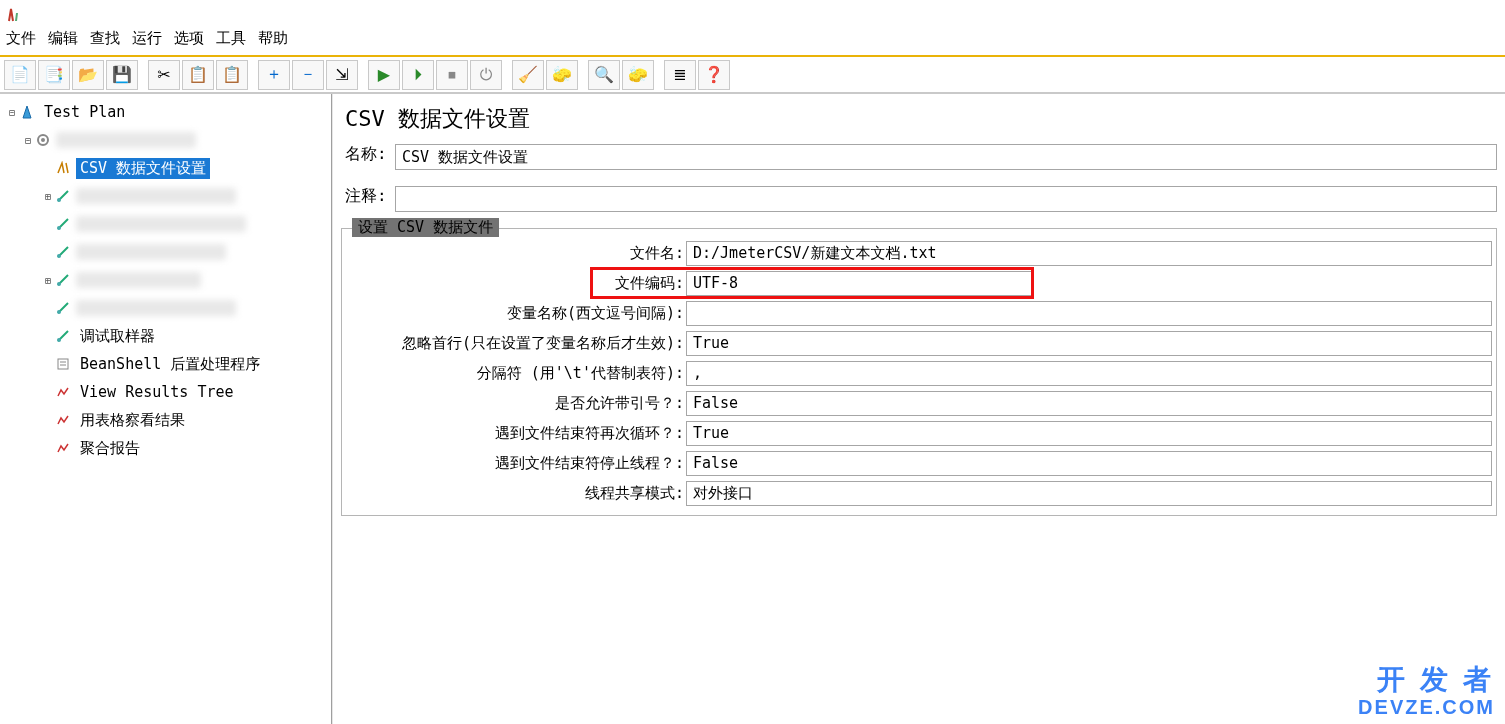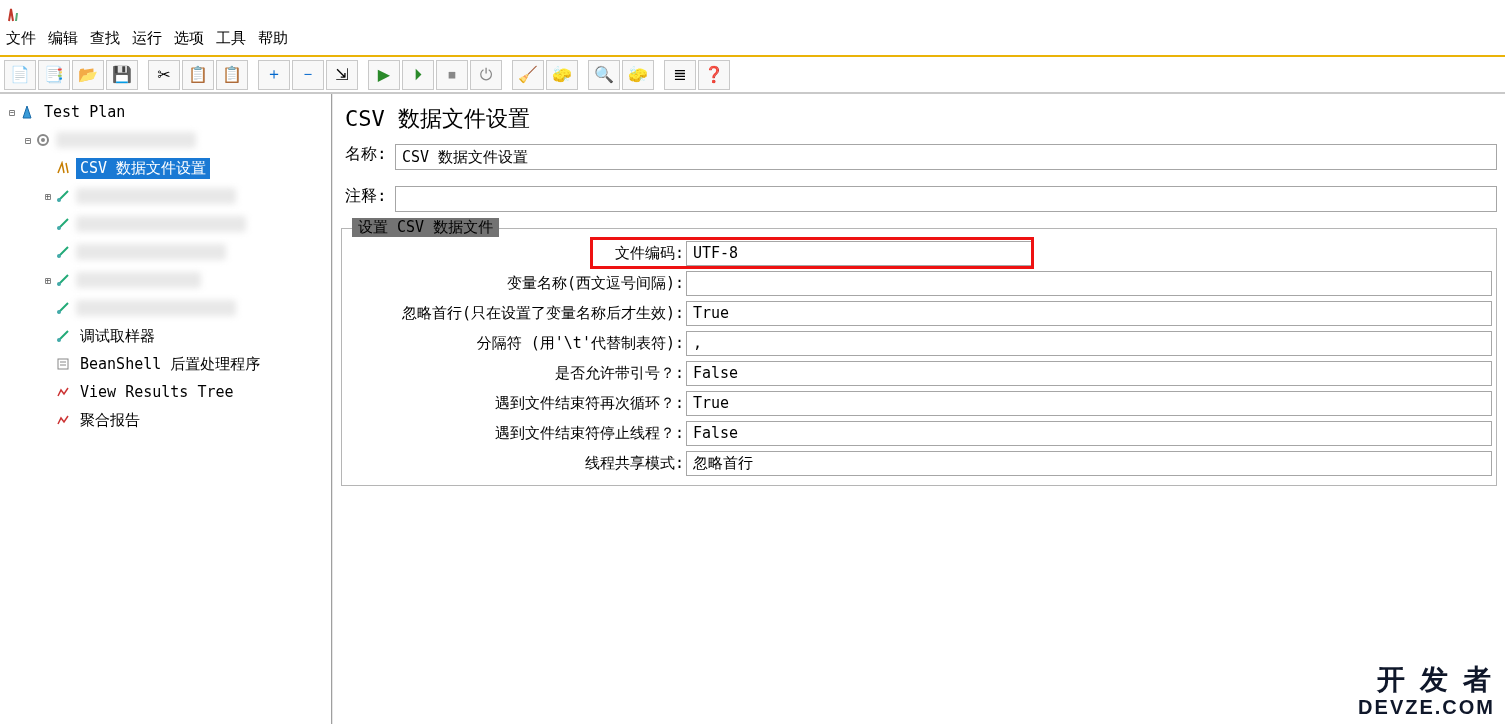--- a/index.html
+++ b/index.html
@@ -104,21 +104,21 @@
   font-size:15px; font-family:"NSimSun","SimSun",monospace;
 }
 .cfg-row { display:flex; align-items:center; margin-bottom:2px; height:28px;}
 .cfg-row .clbl { width: 338px; text-align:right; font-family:"NSimSun","SimSun",monospace; font-size:15px; }
 .cfg-row .cval { flex:1; height:25px; border:1px solid #a6a6a6; padding:1px 6px; font-family:"NSimSun","SimSun",monospace; font-size:15px; background:#fff; display:flex; align-items:center; margin-left:2px;}
 .highlight-box { outline: 3px solid #e11; outline-offset: -1px; }
 .blurred-input { background: repeating-linear-gradient(90deg,#e2e2e2,#e2e2e2 12px,#d4d4d4 12px,#d4d4d4 24px); color:transparent;}
 .watermark {
   position:absolute; right:10px; bottom:6px;
   font-size:28px; font-weight:bold; letter-spacing:4px;
-  color:#0f172a; font-family:"Microsoft YaHei";
+  color:#3b82f6; font-family:"Microsoft YaHei";
   line-height:1.1; text-align:right;
 }
 .watermark .en { font-size:20px; letter-spacing:2px; font-family:Arial; text-transform:uppercase;}
 </style>
 </head>
 <body>
 
 <div class="titlebar">
   <span class="app-icon">
     <svg width="16" height="16">
@@ -277,38 +277,51 @@
         </span>
       <span class="tree-label">View Results Tree</span>
     </div>
     <div class="tree-row indent-2">
       <span class="tree-toggle"></span>
       <span class="tree-icon">
           <svg width="14" height="14">
             <path d="M2 11 L5 5 L8 9 L12 3" stroke="#c33" fill="none" stroke-width="1.5"></path>
           </svg>
         </span>
+      <span class="tree-label">用表格察看结果</span>
+    </div>
+    <div class="tree-row indent-2">
+      <span class="tree-toggle"></span>
+      <span class="tree-icon">
+          <svg width="14" height="14">
+            <path d="M2 11 L5 5 L8 9 L12 3" stroke="#c33" fill="none" stroke-width="1.5"></path>
+          </svg>
+        </span>
       <span class="tree-label">聚合报告</span>
     </div>
   </div>
 
   <div class="main-pane">
     <div class="panel-title">CSV 数据文件设置</div>
     <div class="form-row">
       <div class="lbl">名称:</div>
       <input class="inp" value="CSV 数据文件设置" style="">
     </div>
     <div class="form-row">
       <div class="lbl">注释:</div>
       <input class="inp" value="" style="">
     </div>
 
     <div class="fieldset">
       <div class="legend">设置 CSV 数据文件</div>
 
+      <div class="cfg-row">
+        <div class="clbl">文件名:</div>
+        <div class="cval">D:/JmeterCSV/新建文本文档.txt</div>
+      </div>
       <div class="cfg-row highlight-box" style="width:440px;margin-left:246px;">
         <div class="clbl" style="width:92px">文件编码:</div>
         <div class="cval" style="flex:1">UTF-8</div>
       </div>
       <div class="cfg-row">
         <div class="clbl">变量名称(西文逗号间隔):</div>
         <div class="cval blurred-input"></div>
       </div>
       <div class="cfg-row">
         <div class="clbl">忽略首行(只在设置了变量名称后才生效):</div>
@@ -325,21 +338,21 @@
       <div class="cfg-row">
         <div class="clbl">遇到文件结束符再次循环？:</div>
         <div class="cval">True</div>
       </div>
       <div class="cfg-row">
         <div class="clbl">遇到文件结束符停止线程？:</div>
         <div class="cval">False</div>
       </div>
       <div class="cfg-row">
         <div class="clbl">线程共享模式:</div>
-        <div class="cval">忽略首行</div>
+        <div class="cval">对外接口</div>
       </div>
     </div>
   </div>
 </div>
 
 <div class="watermark">
   <div>开 发 者</div>
   <div class="en">DevZe.CoM</div>
 </div>
 

